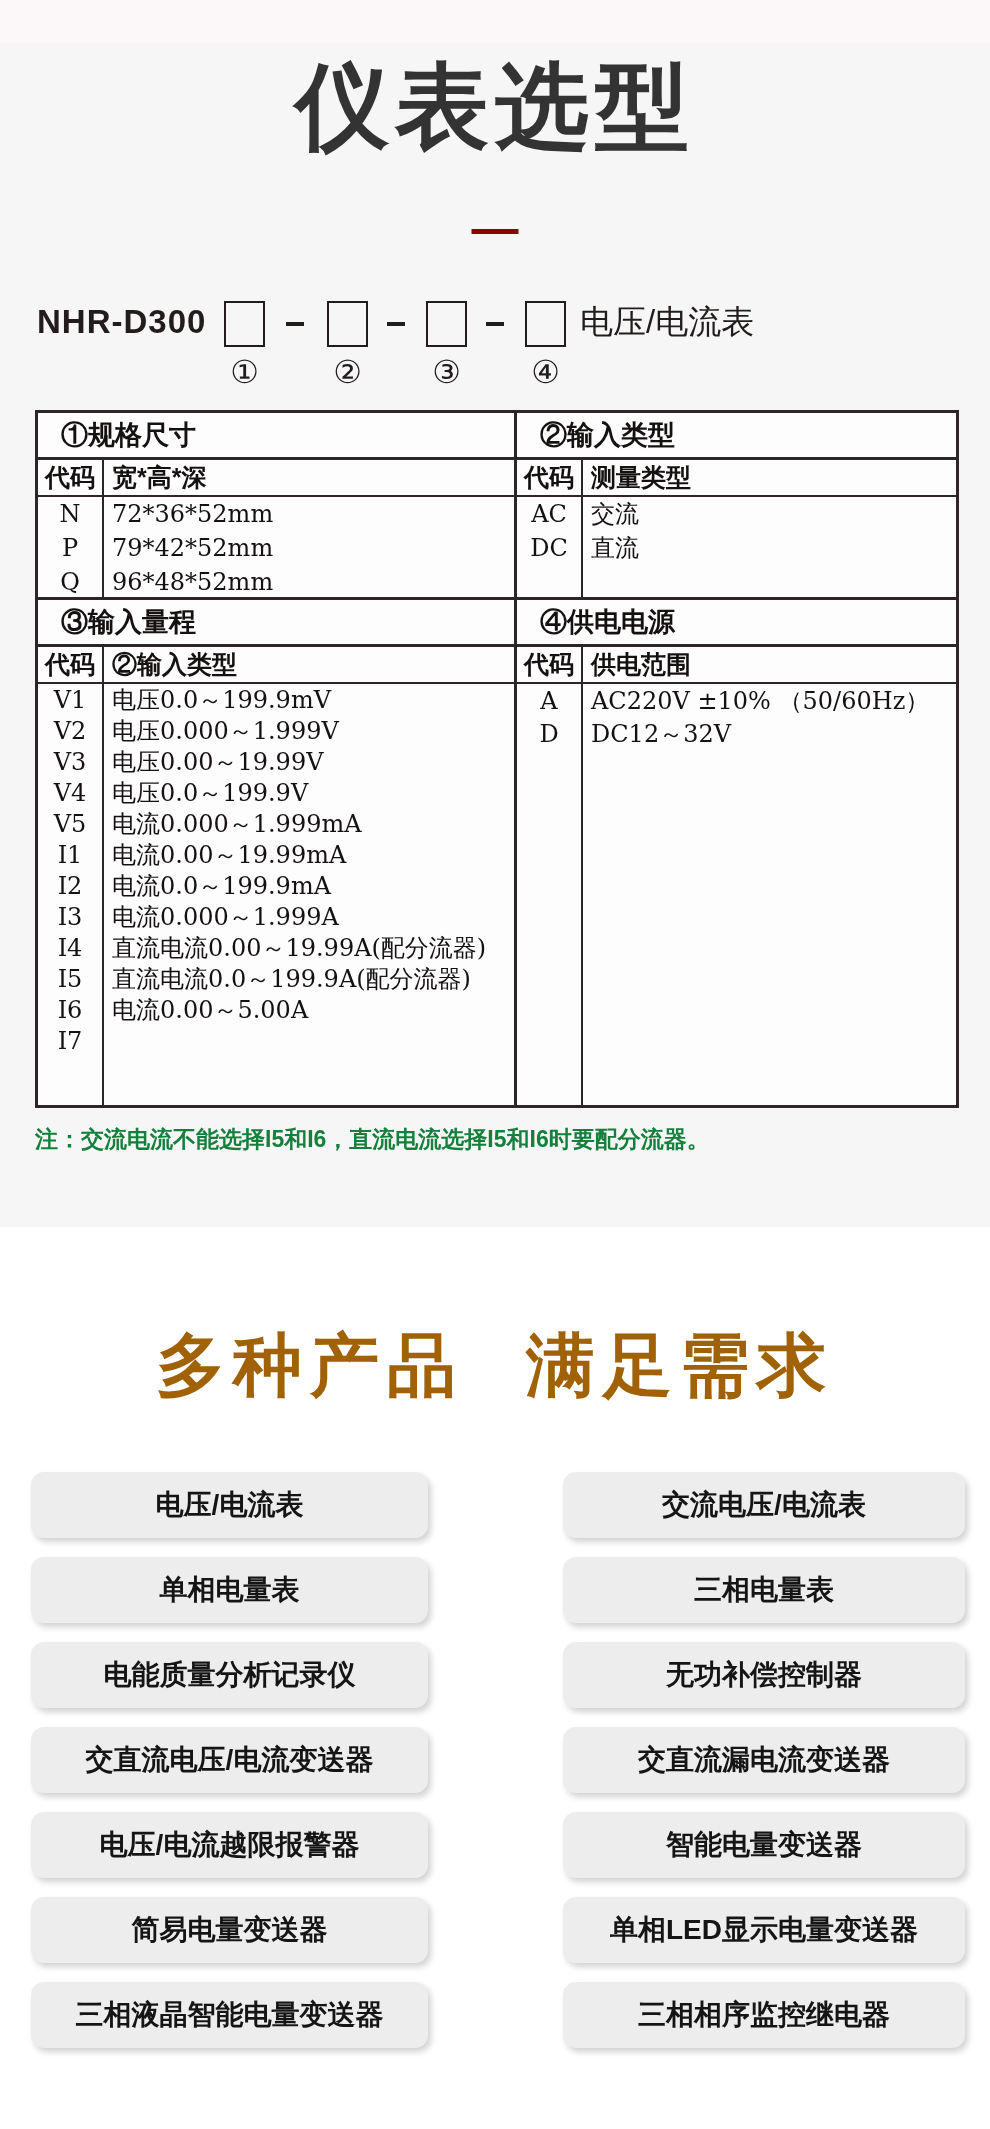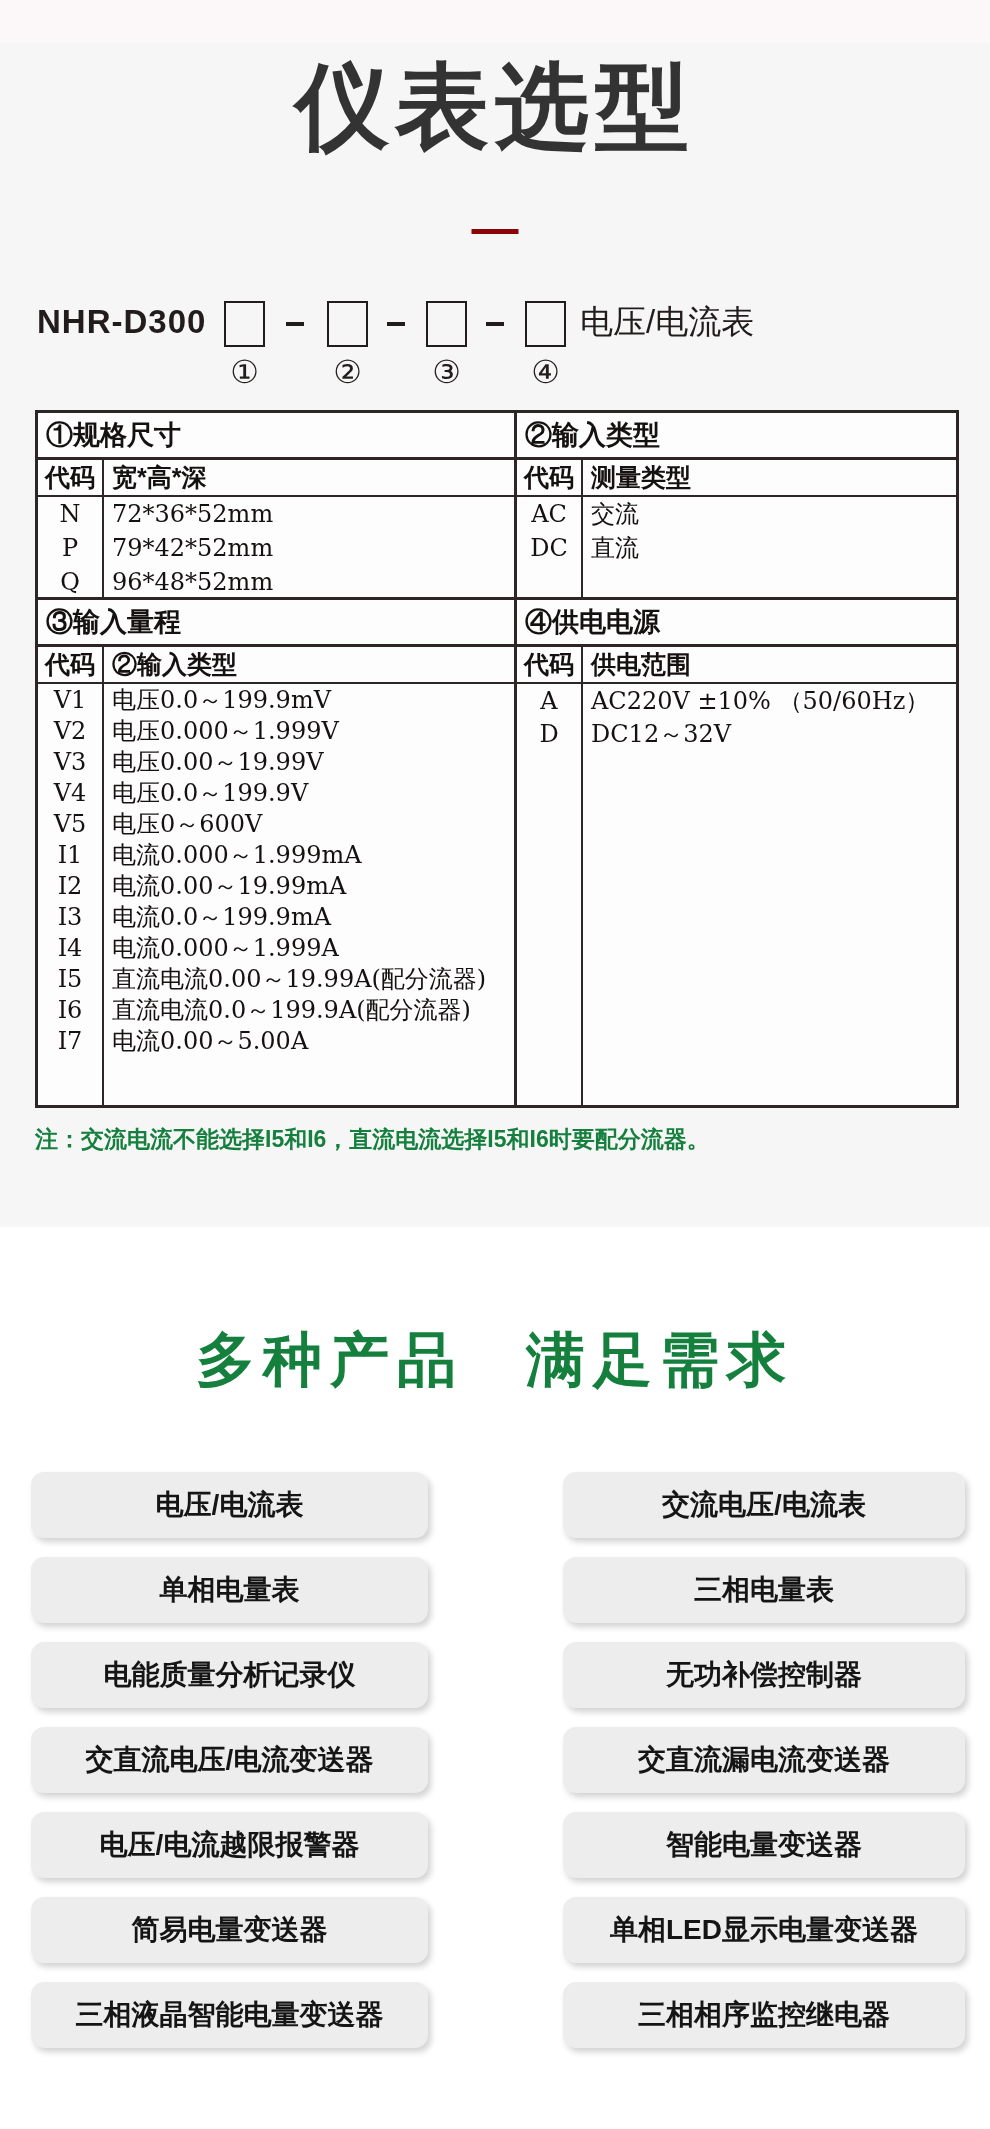--- a/index.html
+++ b/index.html
@@ -62,21 +62,21 @@
     border:3px solid #2d2526; background:#fdfdfd;
     display:grid;
     grid-template-columns:479px 1fr;
     grid-template-rows:187px 1fr;
   }
   .sec { overflow:hidden; background:#fdfdfd; }
   .sec.left { border-right:3px solid #2d2526; }
   .sec.top  { border-bottom:3px solid #2d2526; }
   .sec-title {
     height:47px; border-bottom:3px solid #2d2526;
-    display:flex; align-items:center; padding-left:8px;
+    display:flex; align-items:center; padding-left:23px;
     font-size:27px; font-weight:bold; color:#161111;
   }
   .sec-grid { display:flex; height:calc(100% - 47px); }
   .codes { width:66px; border-right:2px solid #2d2526; display:flex; flex-direction:column; }
   .values { flex:1; display:flex; flex-direction:column; }
   .col-head {
     height:37px; flex:0 0 37px; border-bottom:2px solid #2d2526;
     display:flex; align-items:center;
     font-size:25px; font-weight:bold; color:#161111;
   }
@@ -96,22 +96,22 @@
   
   .note {
     left:35px; top:1124px; width:920px;
     font-size:23px; font-weight:bold; color:#15803d;
   }
 
   
   .products-heading {
     left:0; top:1330px; width:990px;
     display:flex; justify-content:center; gap:62px;
-    font-size:59px; font-weight:900; letter-spacing:8px;
-    color:#15803d; line-height:1.05;
+    font-size:69px; font-weight:900; letter-spacing:8px;
+    color:#a16207; line-height:1.05;
   }
   .product-col { display:flex; flex-direction:column; gap:19px; }
   .product-col.colL { left:31px;  top:1472px; width:397px; }
   .product-col.colR { left:563px; top:1472px; width:402px; }
   .product-btn {
     height:66px; flex:0 0 66px;
     background:#ededed; border-radius:13px;
     box-shadow:3px 4px 6px rgba(0,0,0,0.18);
     display:flex; align-items:center; justify-content:center;
     font-size:28px; font-weight:bold; color:#151515;
@@ -206,21 +206,20 @@
           <div class="code-cell">I6</div>
           <div class="code-cell">I7</div>
         </div>
       <div class="values">
         <div class="col-head">②输入类型</div>
 
       <div class="value-cell">电压0.0～199.9mV</div>
           <div class="value-cell">电压0.000～1.999V</div>
           <div class="value-cell">电压0.00～19.99V</div>
           <div class="value-cell">电压0.0～199.9V</div>
-          <div class="value-cell">电压0～600V</div>
           <div class="value-cell">电流0.000～1.999mA</div>
           <div class="value-cell">电流0.00～19.99mA</div>
           <div class="value-cell">电流0.0～199.9mA</div>
           <div class="value-cell">电流0.000～1.999A</div>
           <div class="value-cell">直流电流0.00～19.99A(配分流器)</div>
           <div class="value-cell">直流电流0.0～199.9A(配分流器)</div>
           <div class="value-cell">电流0.00～5.00A</div>
         </div>
     </div>
   </div>

